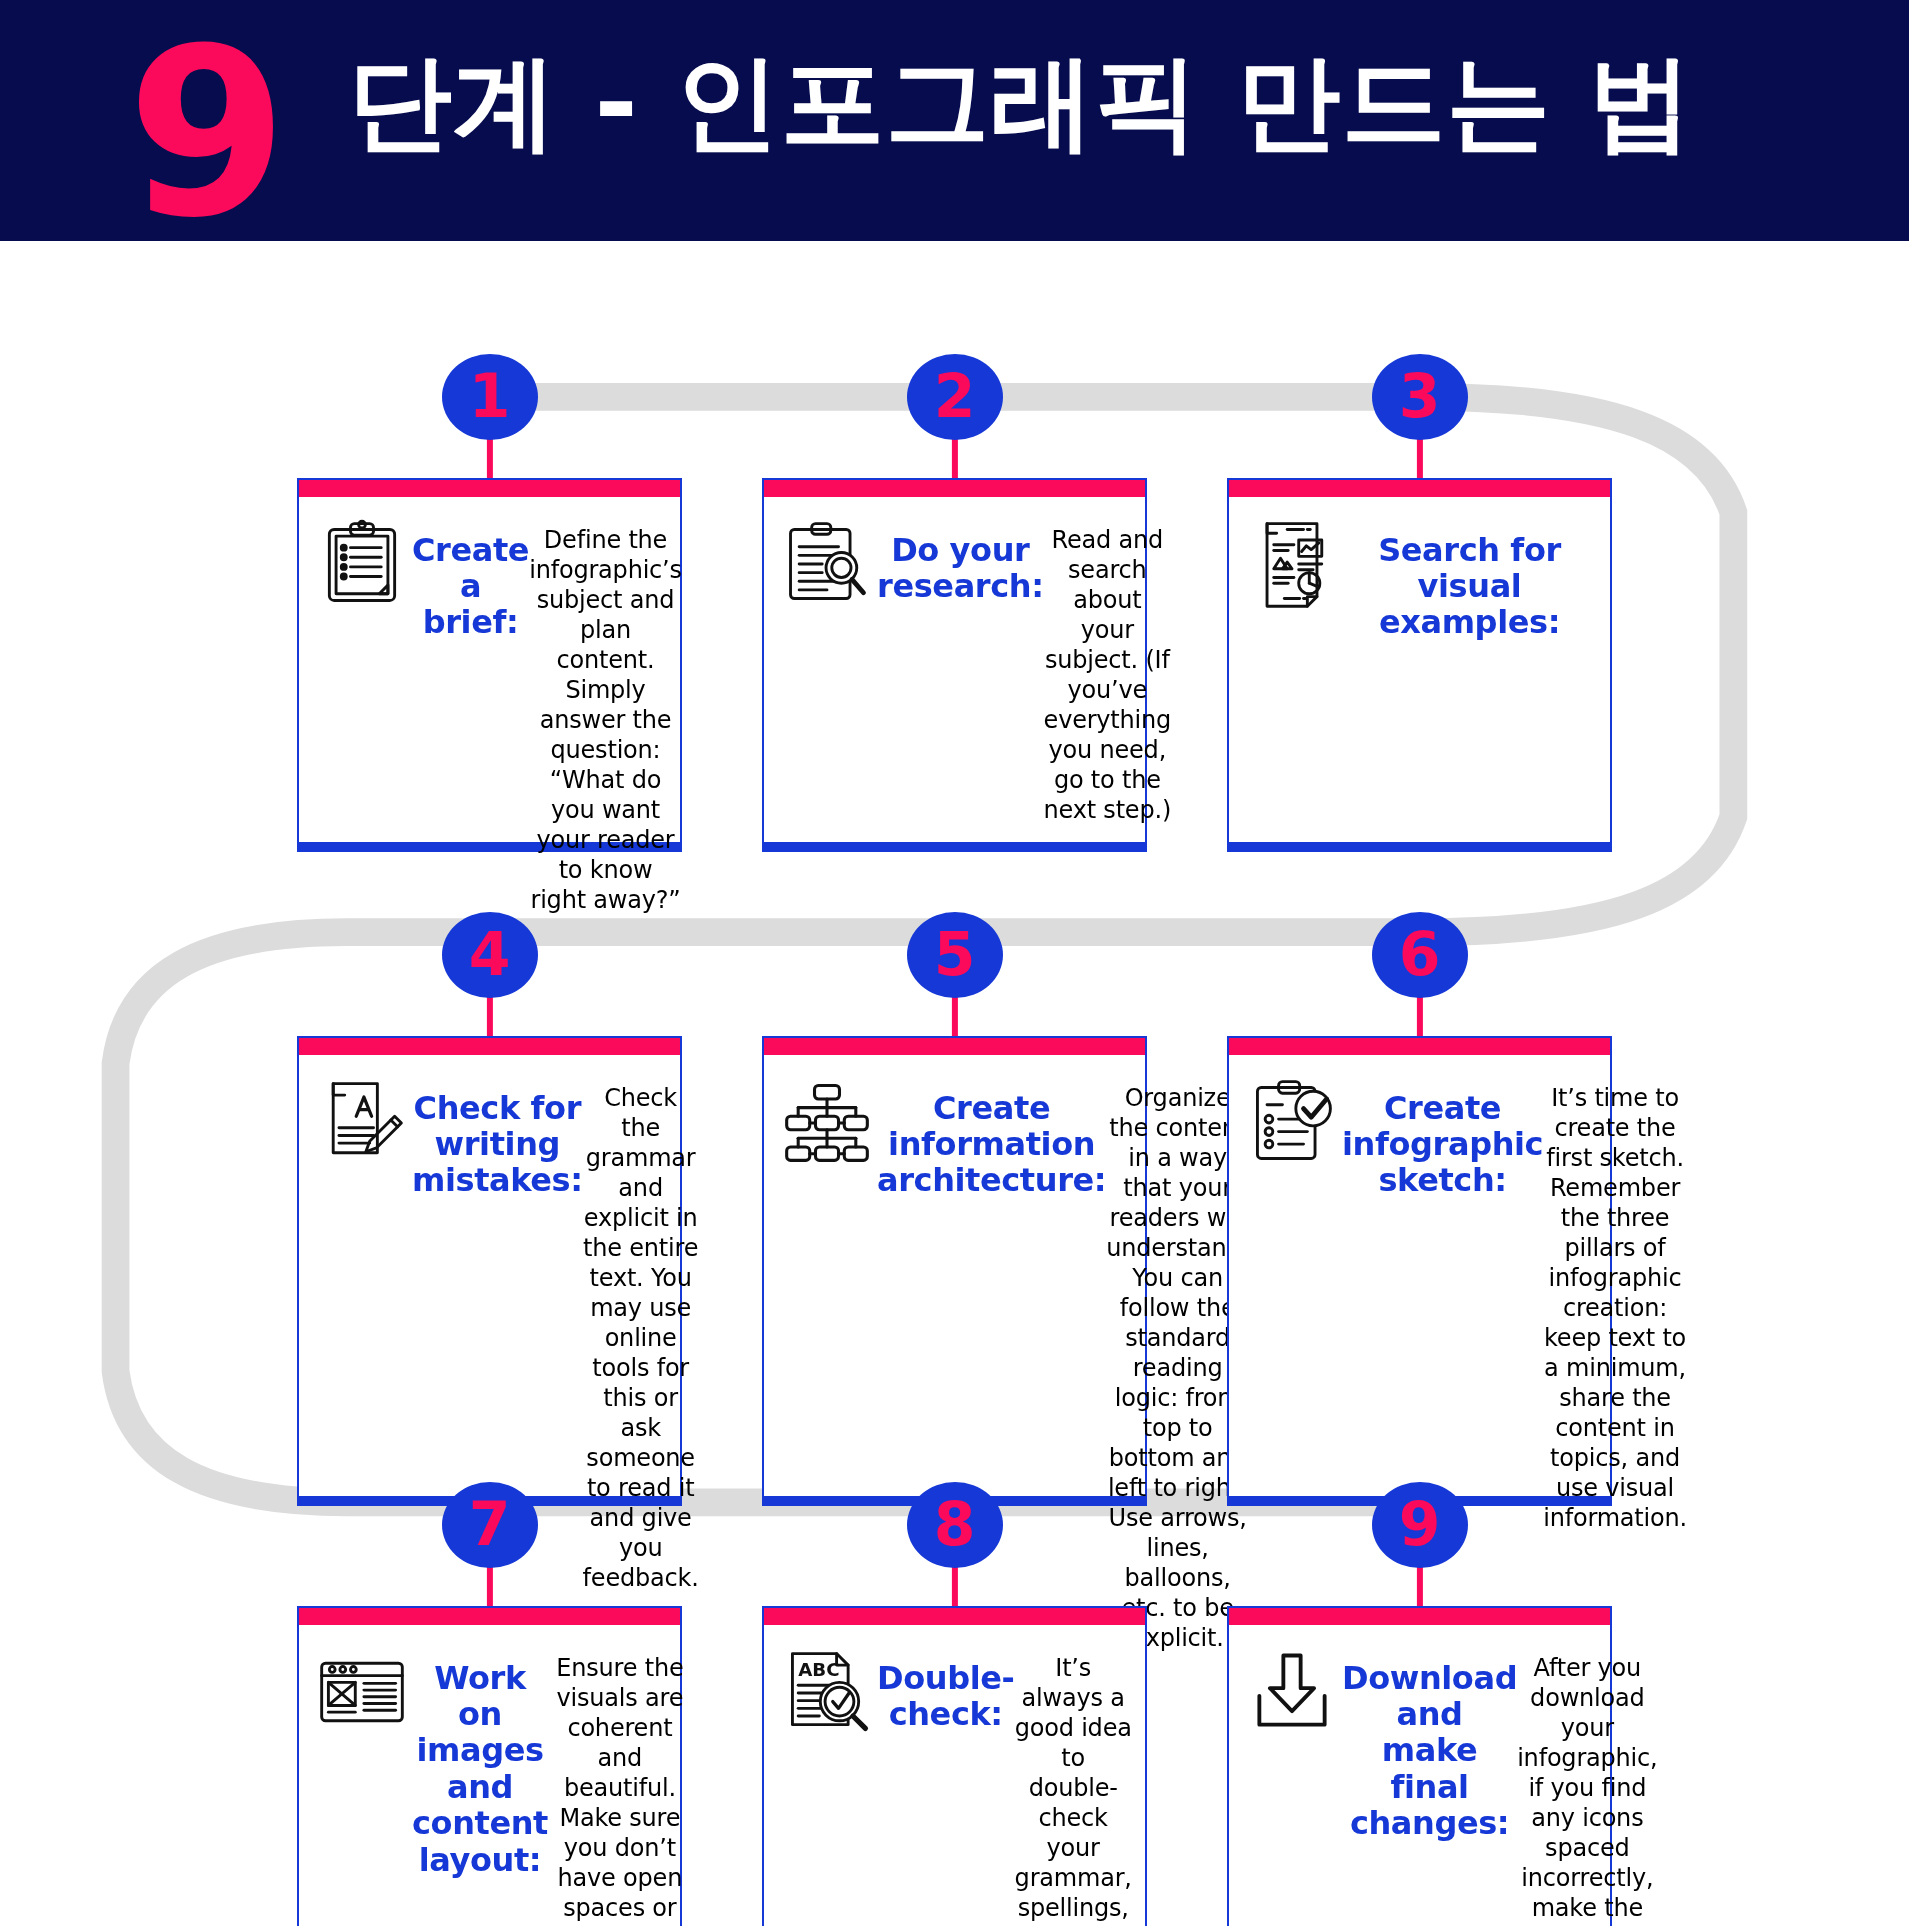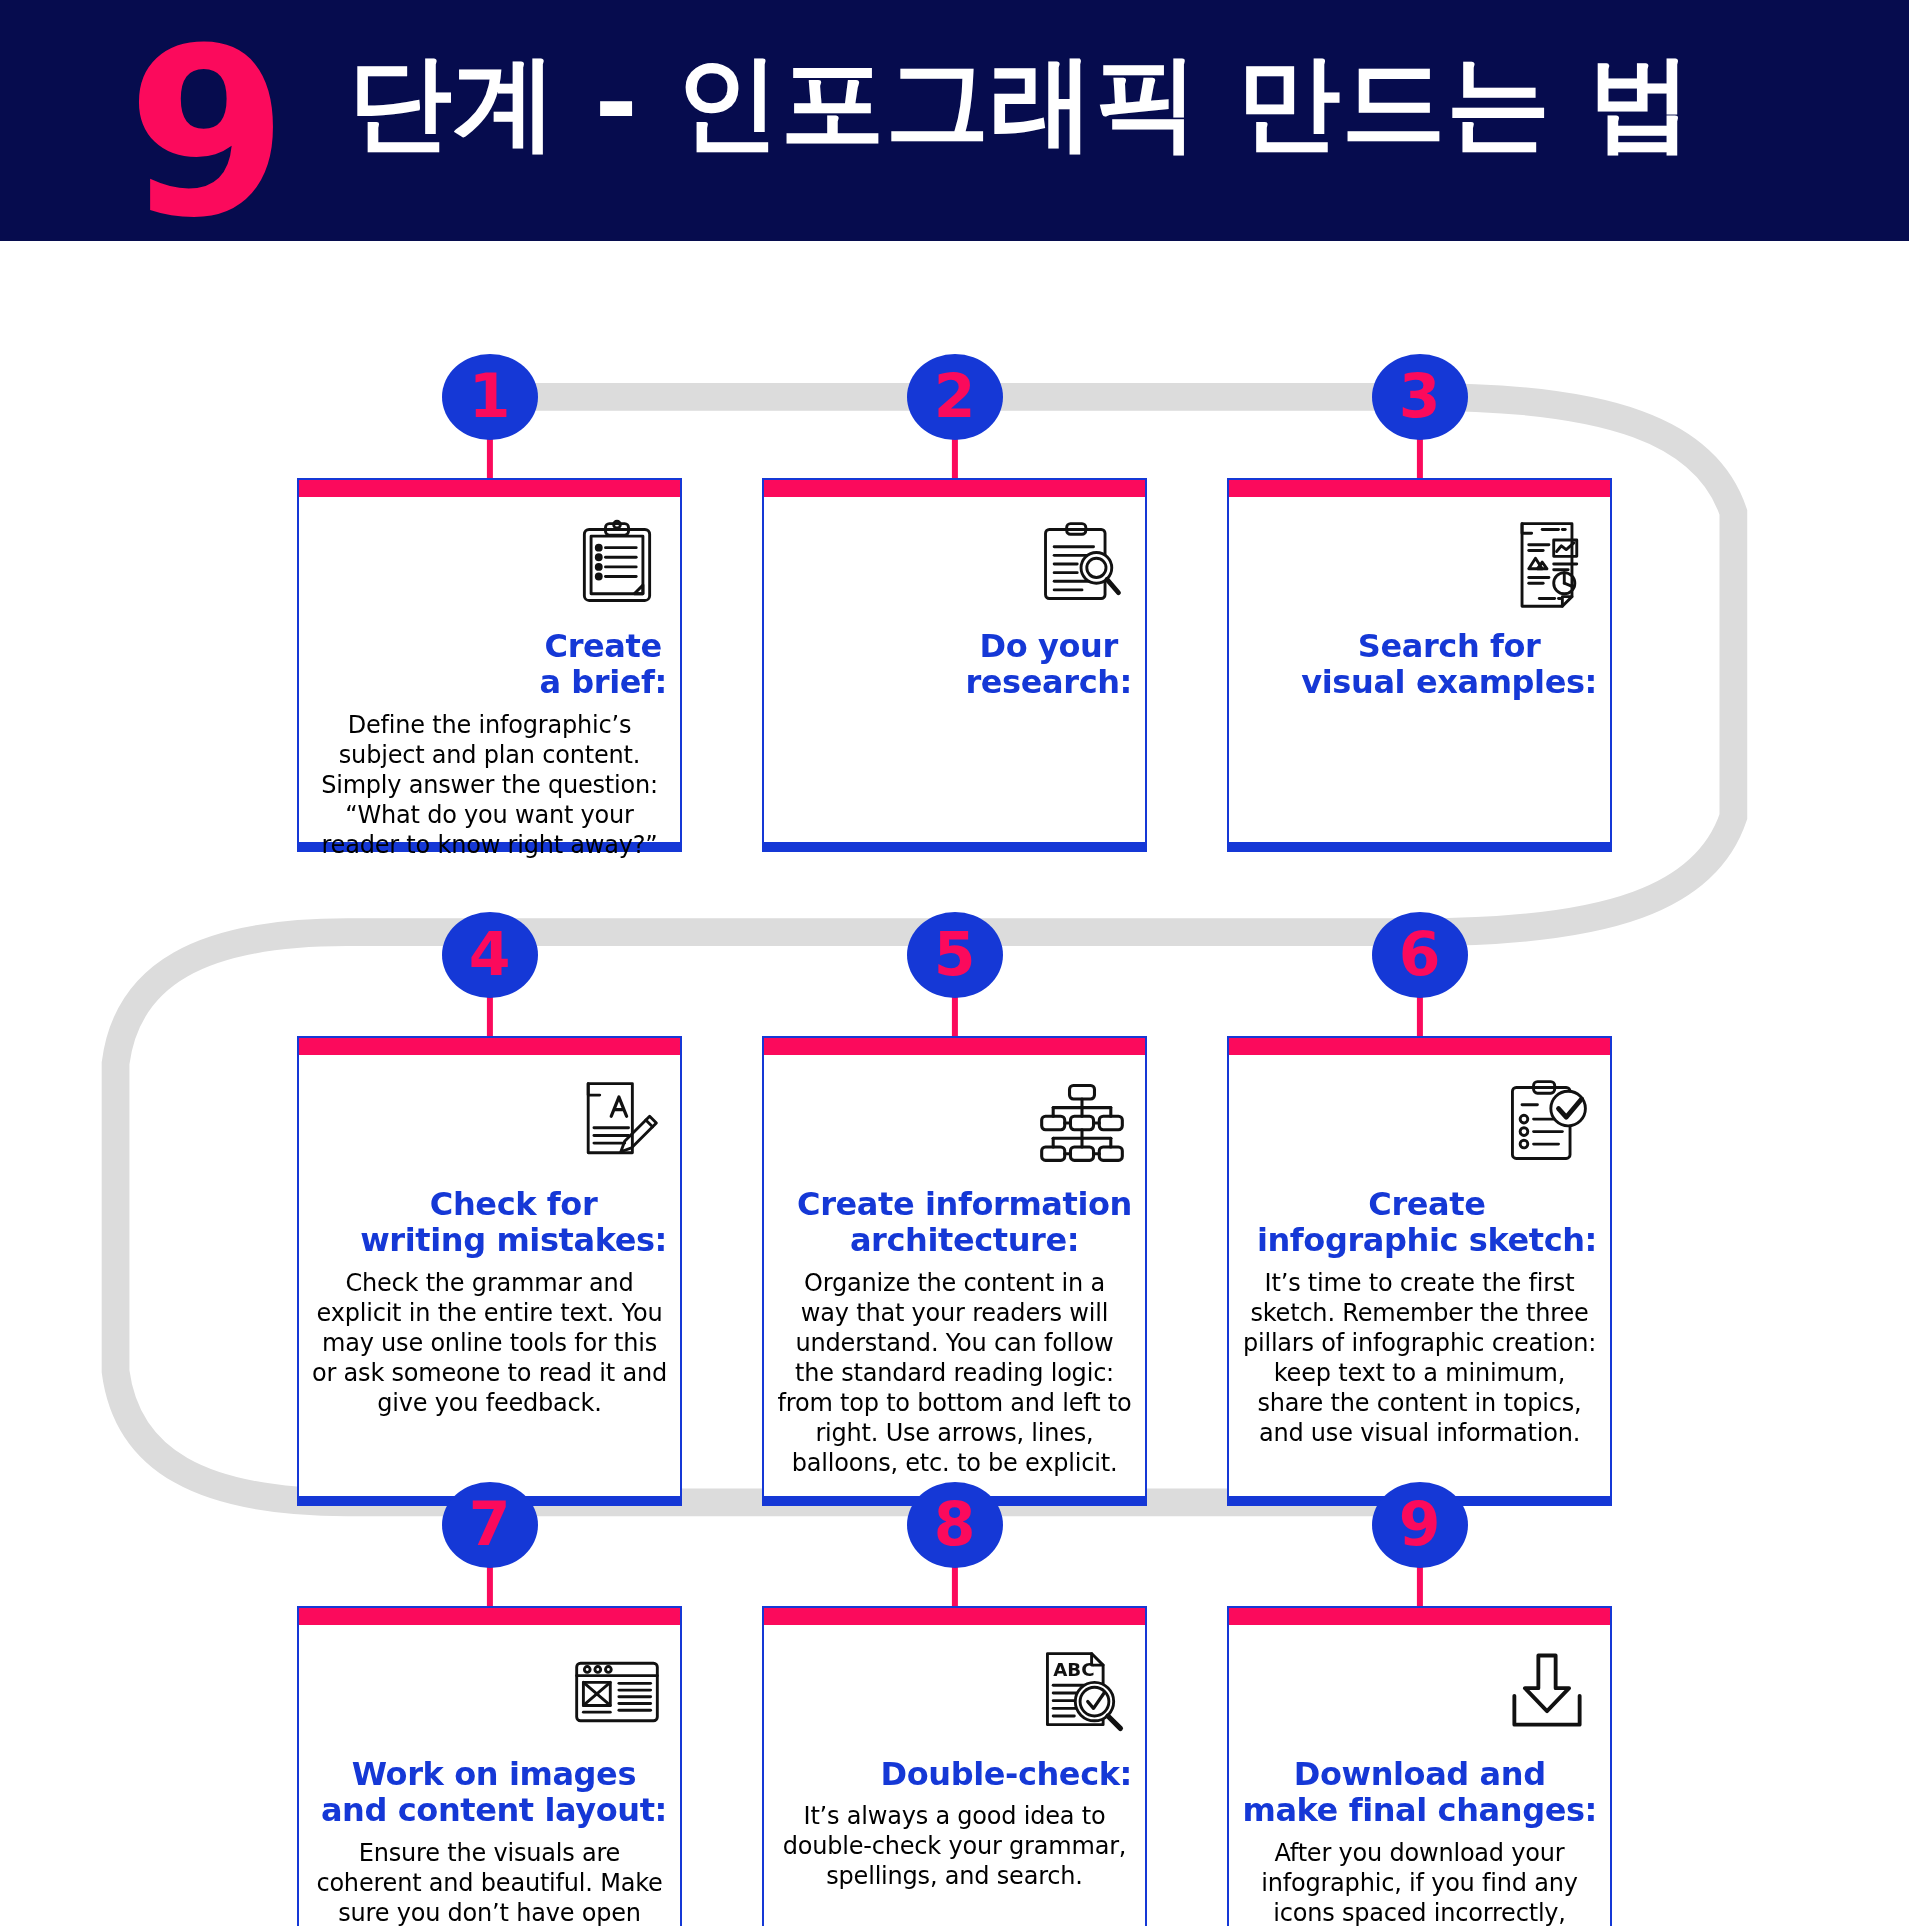--- a/index.html
+++ b/index.html
@@ -117,22 +117,21 @@
     flex-direction: column;
   }
   .step-card-topbar {
     height: 17px;
     background: #FB0A5C;
     flex: 0 0 auto;
   }
   .step-card-body {
     flex: 1 1 auto;
     display: flex;
-    flex-direction: column;
-    align-items: flex-end;
+    align-items: flex-start;
     padding: 18.5px 13px 13px 13px;
   }
   .step-icon {
     width: 100px;
     height: 96px;
     flex: 0 0 auto;
     display: flex;
     align-items: center;
     justify-content: center;
   }
@@ -240,20 +239,21 @@
             <line x1="21" y1="50" x2="45" y2="50"></line>
             <line x1="21" y1="59" x2="45" y2="59"></line>
             <line x1="21" y1="68" x2="58" y2="68"></line>
             <line x1="21" y1="77" x2="50" y2="77"></line>
             <circle cx="65" cy="54" r="16" fill="#fff"></circle>
             <circle cx="65" cy="54" r="10"></circle>
             <line x1="76" y1="66" x2="88" y2="80" stroke-width="5"></line>
           </svg>
         </div>
         <div class="step-title">Do your<br>research:</div>
+        <div class="step-desc">Read and search about your subject. (If you’ve everything you need, go to the next step.)</div>
       </div>
     </div>
   </div>
 
   <div class="step-cell row-1 col-3">
     <div class="step-stem"></div>
     <div class="step-bubble">
       <span class="step-bubble-num">3</span>
     </div>
     <div class="step-card">

